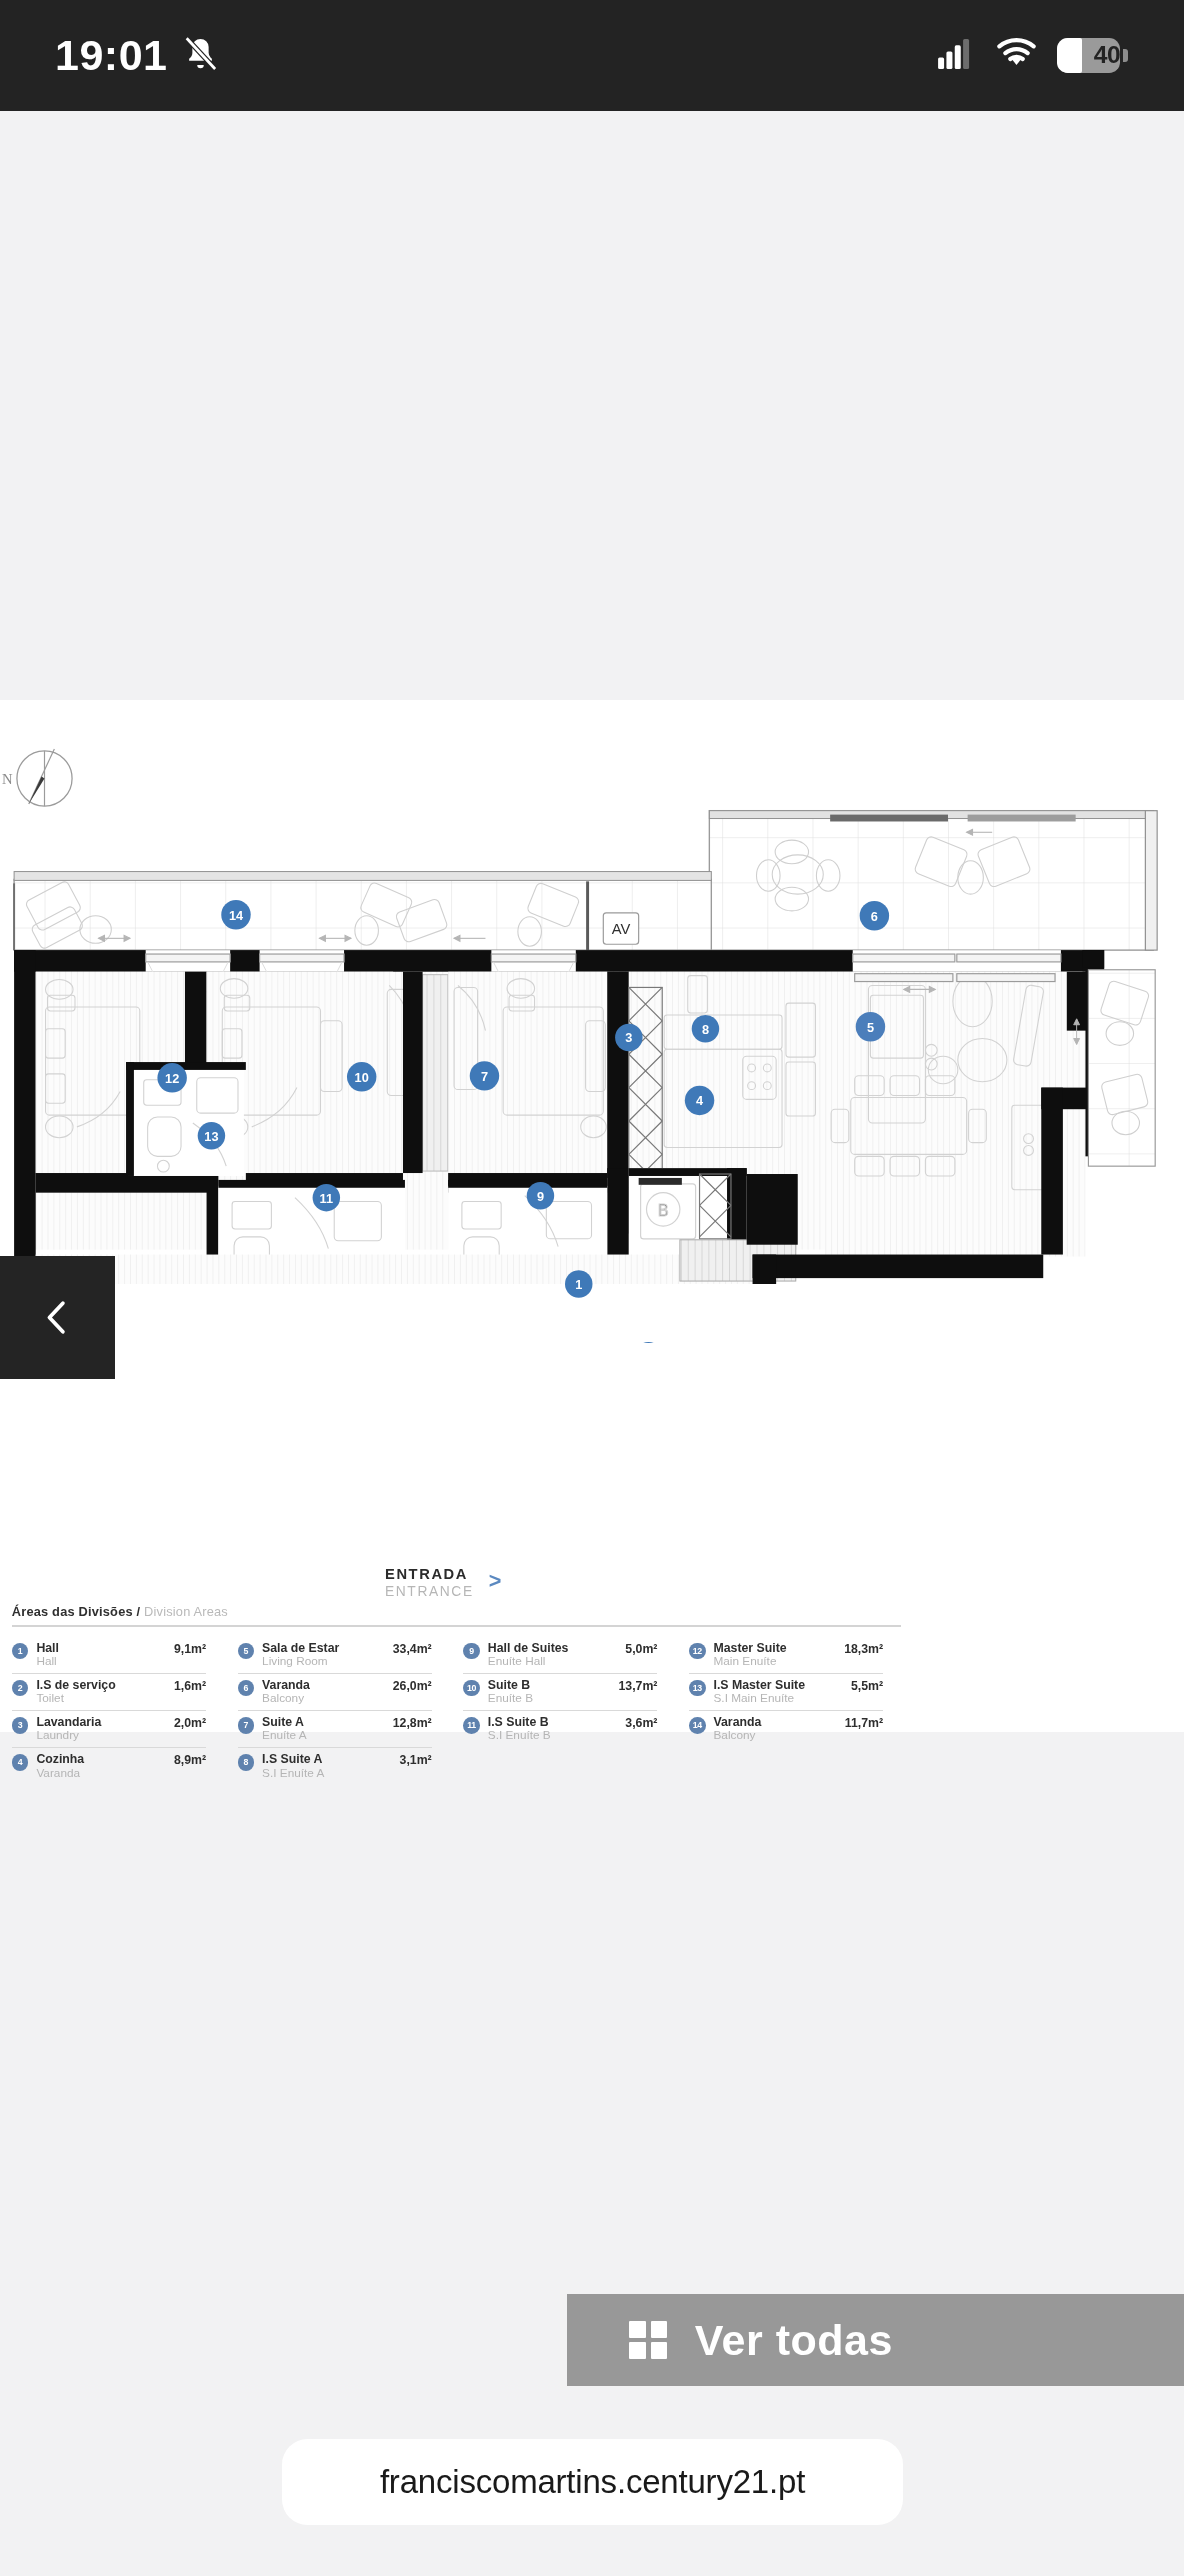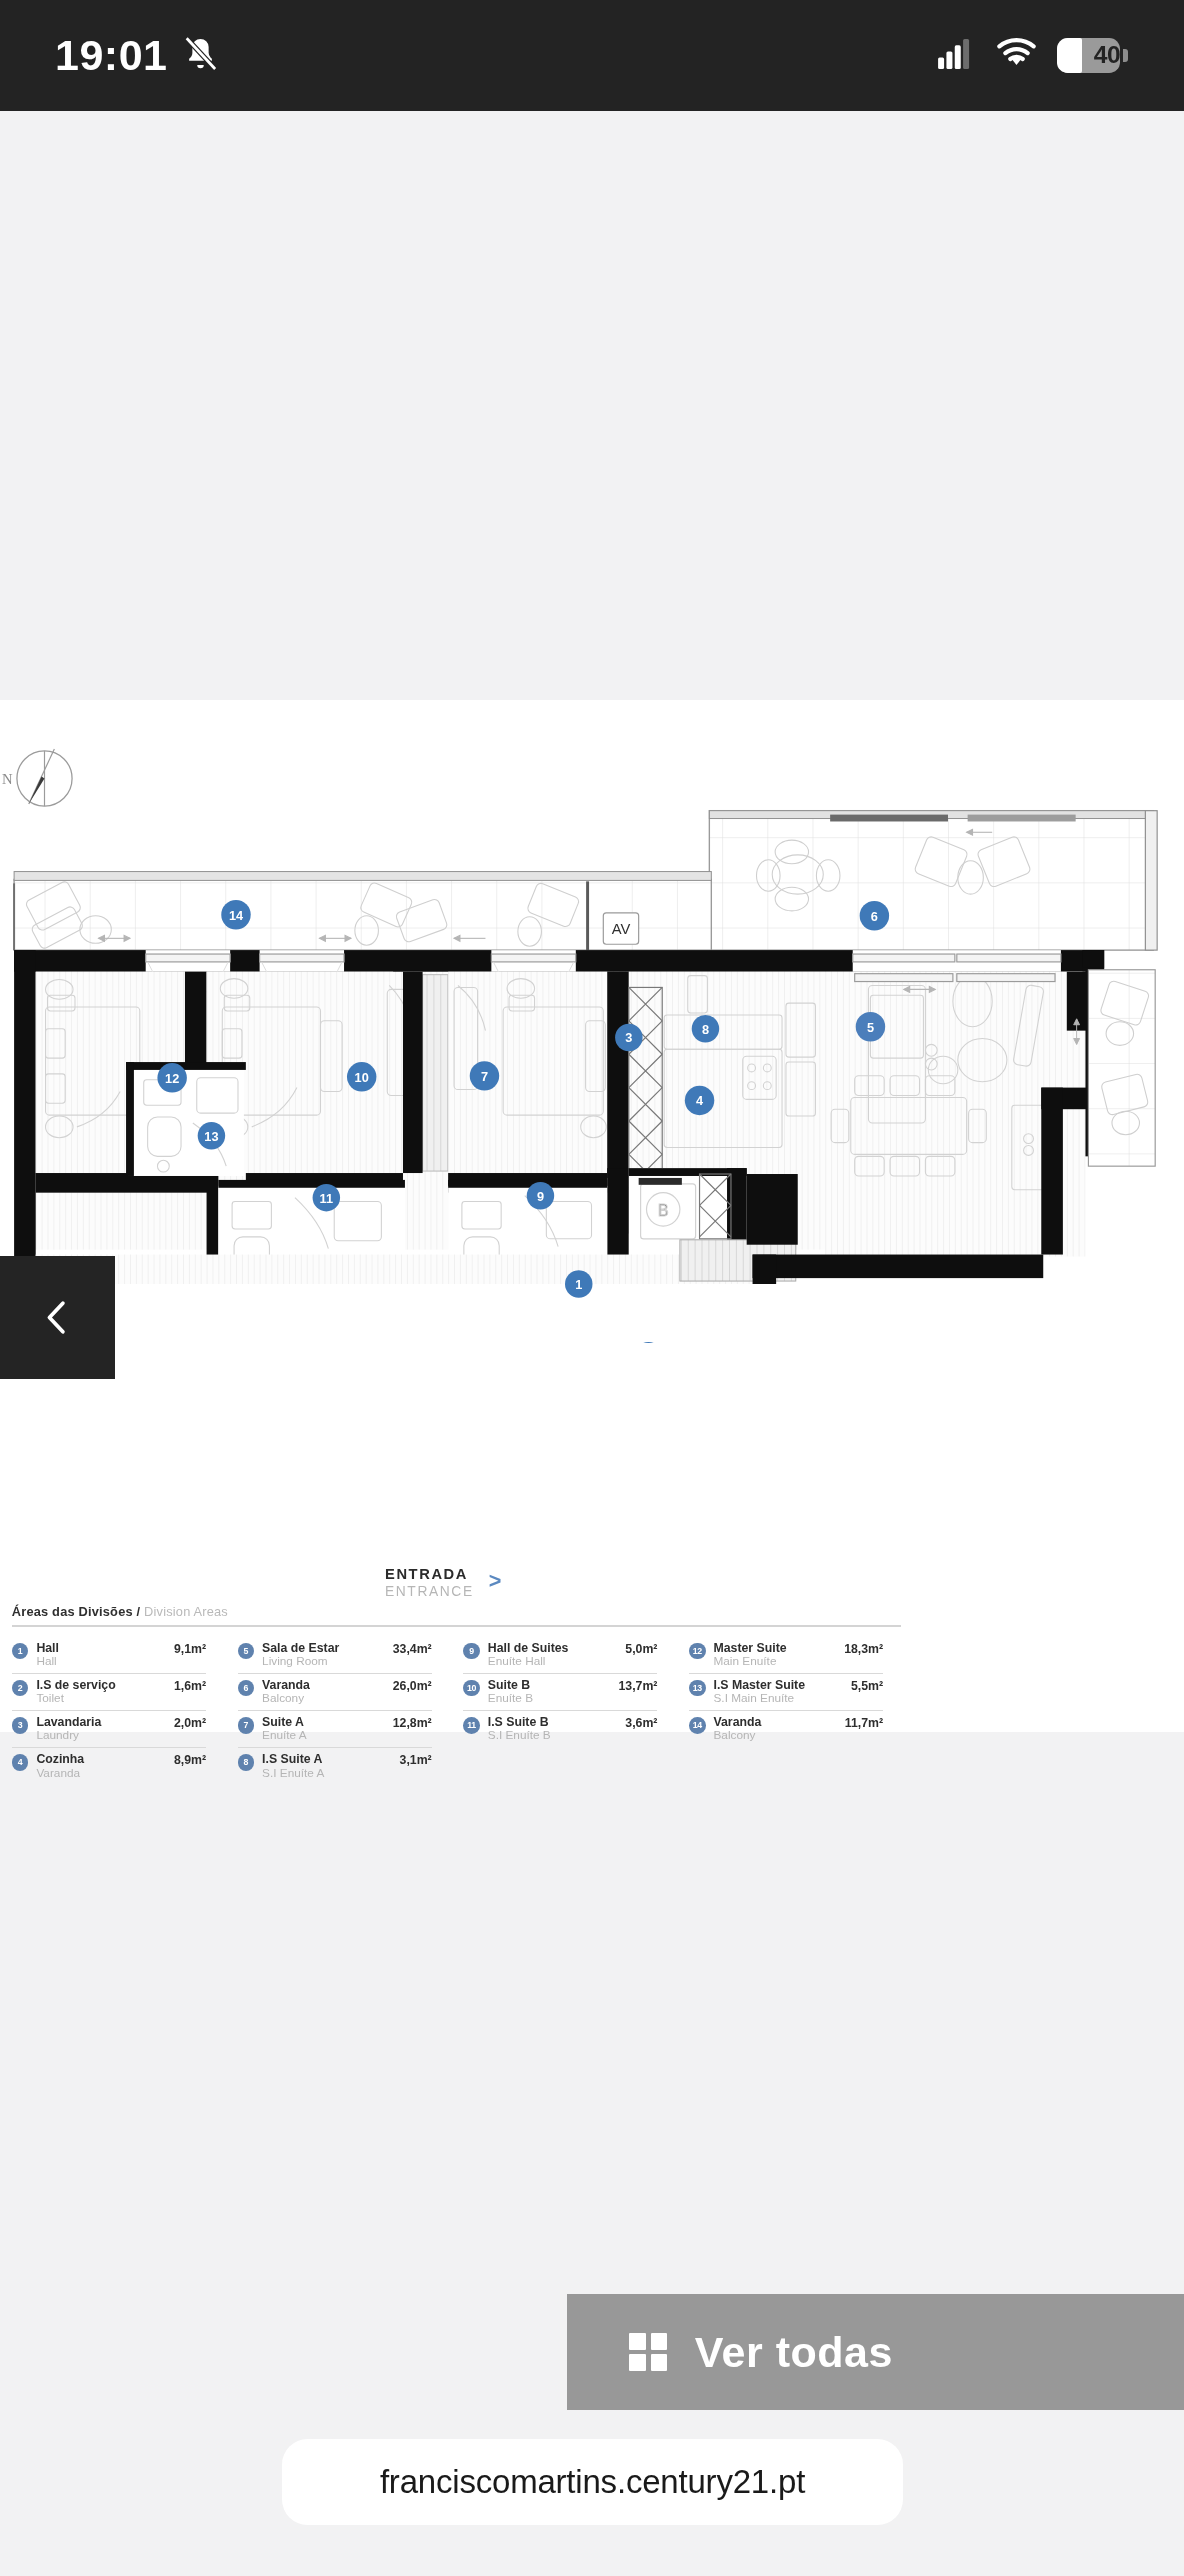--- a/index.html
+++ b/index.html
@@ -112,21 +112,21 @@
   .legend-right { width: 280px; padding-left: 9.8px; }
   .eq-title { font-size: 11.3px; font-weight: 700; color: #2f2f2f; padding-bottom: 3.9px; }
   .eq-title .en { color: #b9b9b9; font-weight: 500; }
   .eq-rule { height: 2px; background: #d4d4d4; width: 165px; margin-bottom: 15.7px; }
   .eq-item { margin-bottom: 15.7px; }
   .eq-pt { font-size: 12.8px; font-weight: 700; color: #2e2e2e; }
   .eq-en { font-size: 12.3px; font-weight: 500; color: #bdbdbd; padding-left: 25.5px; }
 
   
   .ver-todas {
-    position: absolute; left: 567px; top: 2294px; width: 618px; height: 116px;
+    position: absolute; left: 567px; top: 2294px; width: 618px; height: 92px;
     background: #989898; display: flex; align-items: center; gap: 27.5px;
     padding-left: 62px; cursor: pointer; z-index: 30;
   }
   .vt-grid { display: grid; grid-template-columns: 16.7px 16.7px; grid-template-rows: 16.7px 16.7px; gap: 4.9px; }
   .vt-grid i { display: block; background: #ffffff; border-radius: 1px; }
   .vt-label { color: #ffffff; font-size: 43px; font-weight: 700; letter-spacing: 0.5px; line-height: 1; }
 
   
   .urlbar-zone {
     position: absolute; left: 0; top: 2411px; width: 1185px; height: 165px;

